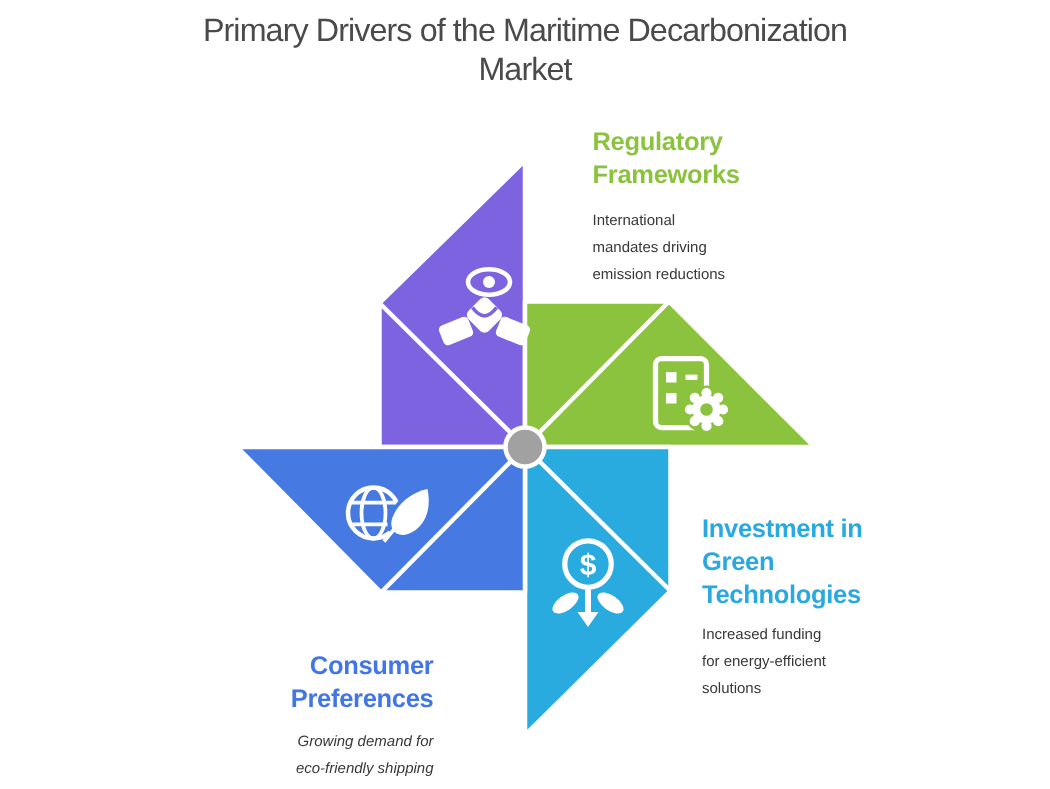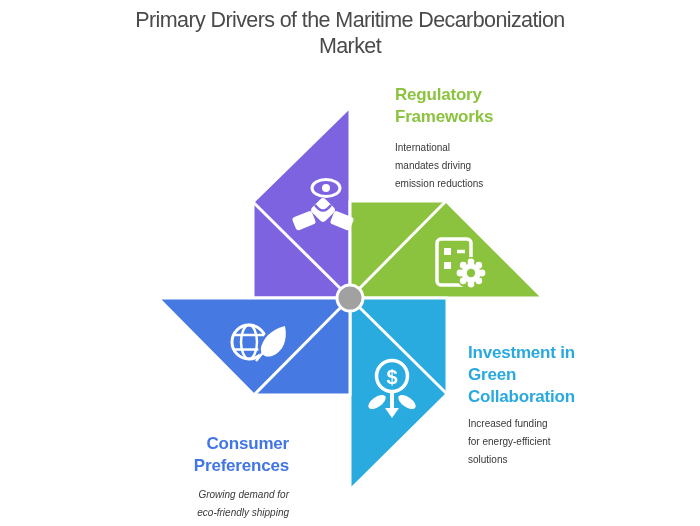--- a/index.html
+++ b/index.html
@@ -113,21 +113,21 @@
     <div class="t c-green">Regulatory
 Frameworks</div>
     <div class="d">International
 mandates driving
 emission reductions</div>
   </div>
 
   <div class="sec" id="sec-invest">
     <div class="t c-cyan">Investment in
 Green
-Collaboration</div>
+Technologies</div>
     <div class="d">Increased funding
 for energy-efficient
 solutions</div>
   </div>
 
   <div class="sec" id="sec-consumer">
     <div class="t c-blue">Consumer
 Preferences</div>
     <div class="d">Growing demand for
 eco-friendly shipping

